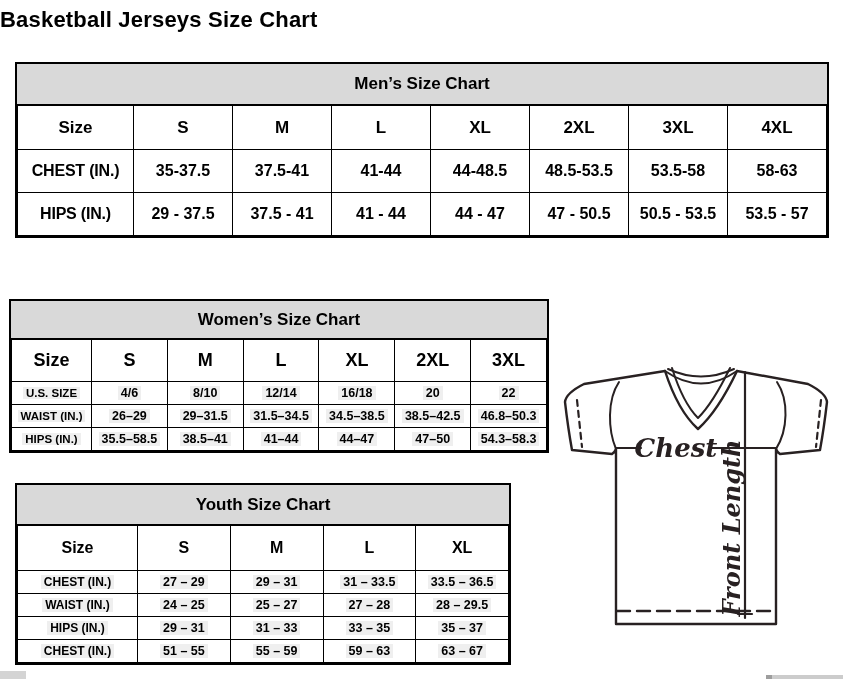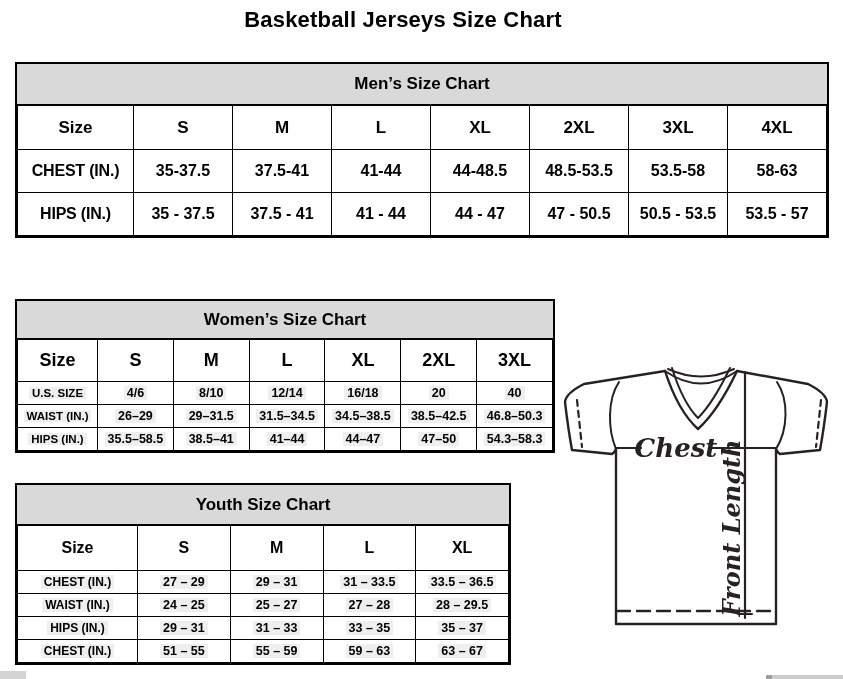--- a/index.html
+++ b/index.html
@@ -3,21 +3,21 @@
 <meta charset="utf-8">
 <style>
   html,body { margin:0; padding:0; }
   body {
     width:843px; height:679px; position:relative; overflow:hidden;
     background:#ffffff; color:#000;
     font-family:"Liberation Sans", sans-serif;
   }
   .page-title {
     position:absolute; left:0; top:7px; width:806px;
-    text-align:center; font-size:22px; font-weight:700; letter-spacing:0.2px;
+    text-align:left; font-size:22px; font-weight:700; letter-spacing:0.2px;
   }
   .size-table { position:absolute; border:2px solid #000; background:#fff; }
   .size-table .hdr {
     display:flex; align-items:center; justify-content:center;
     background:#d9d9d9; border-bottom:1px solid #000; font-weight:700;
   }
   .size-table table { border-collapse:collapse; table-layout:fixed; width:100%; }
   .size-table th, .size-table td {
     border:1px solid #000; text-align:center; vertical-align:middle;
     font-weight:700; padding:0; overflow:hidden; white-space:nowrap;
@@ -25,21 +25,21 @@
   
   .mens { left:15px; top:62px; width:810px; }
   .mens .hdr { height:40px; font-size:17px; }
   .mens col.c0 { width:116px; }
   .mens tr.r-size { height:44px; }
   .mens tr.r-size th { font-size:17px; }
   .mens tr.r-data { height:43px; }
   .mens tr.r-data td { font-size:16px; }
   .mens td.lbl { font-size:14px; letter-spacing:-0.2px; }
   
-  .womens { left:15px; top:299px; width:536px; }
+  .womens { left:9px; top:299px; width:536px; }
   .womens .hdr { height:37px; font-size:17px; }
   .womens col.c0 { width:80px; }
   .womens tr.r-size { height:42px; }
   .womens tr.r-size th { font-size:18px; }
   .womens tr.r-data { height:23px; }
   .womens tr.r-data td { font-size:12.5px; }
   .womens td.lbl .shade { font-size:11.5px; }
   
   .youth { left:15px; top:483px; width:492px; }
   .youth .hdr { height:39px; font-size:17px; }
@@ -94,21 +94,21 @@
       <td>35-37.5</td>
       <td>37.5-41</td>
       <td>41-44</td>
       <td>44-48.5</td>
       <td>48.5-53.5</td>
       <td>53.5-58</td>
       <td>58-63</td>
     </tr>
     <tr class="r-data">
       <td class="lbl">HIPS (IN.)</td>
-      <td>35 - 37.5</td>
+      <td>29 - 37.5</td>
       <td>37.5 - 41</td>
       <td>41 - 44</td>
       <td>44 - 47</td>
       <td>47 - 50.5</td>
       <td>50.5 - 53.5</td>
       <td>53.5 - 57</td>
     </tr>
   </tbody>
     </table>
 </div>
@@ -135,21 +135,21 @@
       <th>2XL</th>
       <th>3XL</th>
     </tr>
     <tr class="r-data">
       <td class="lbl"><span class="shade">U.S. SIZE</span></td>
       <td><span class="shade">4/6</span></td>
       <td><span class="shade">8/10</span></td>
       <td><span class="shade">12/14</span></td>
       <td><span class="shade">16/18</span></td>
       <td><span class="shade">20</span></td>
-      <td><span class="shade">40</span></td>
+      <td><span class="shade">22</span></td>
     </tr>
     <tr class="r-data">
       <td class="lbl"><span class="shade">WAIST (IN.)</span></td>
       <td><span class="shade">26–29</span></td>
       <td><span class="shade">29–31.5</span></td>
       <td><span class="shade">31.5–34.5</span></td>
       <td><span class="shade">34.5–38.5</span></td>
       <td><span class="shade">38.5–42.5</span></td>
       <td><span class="shade">46.8–50.3</span></td>
     </tr>

